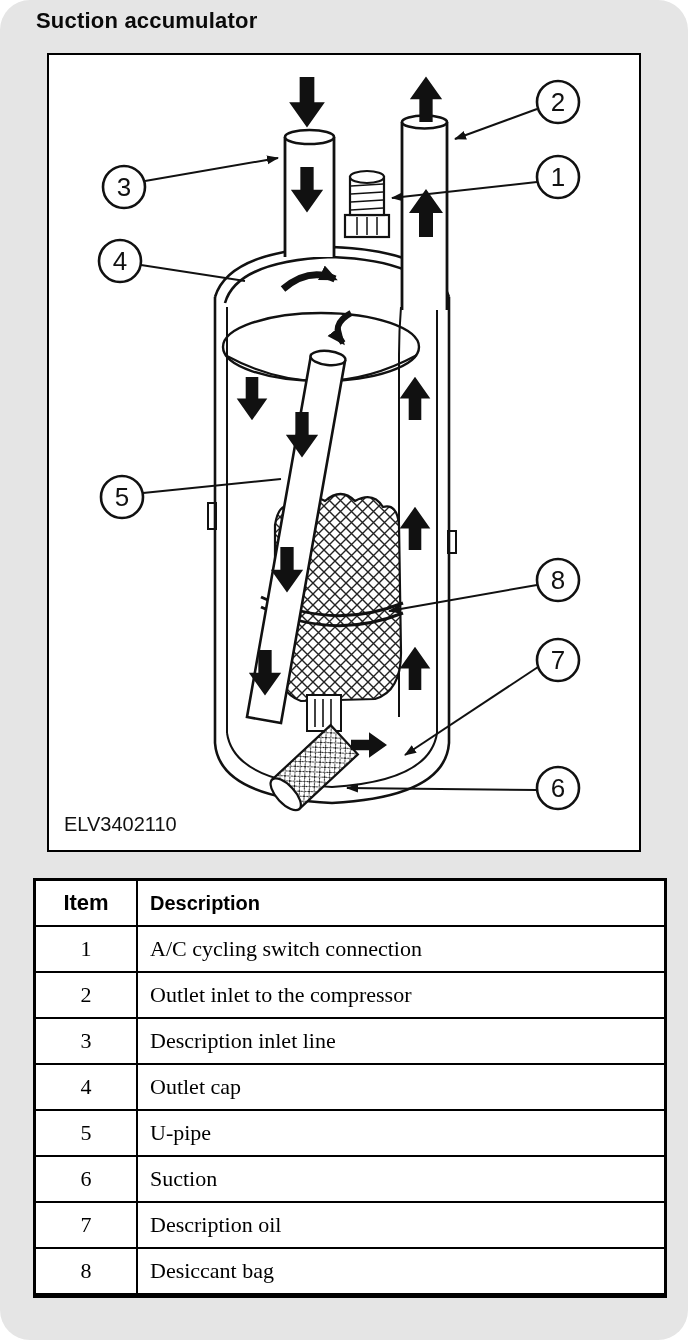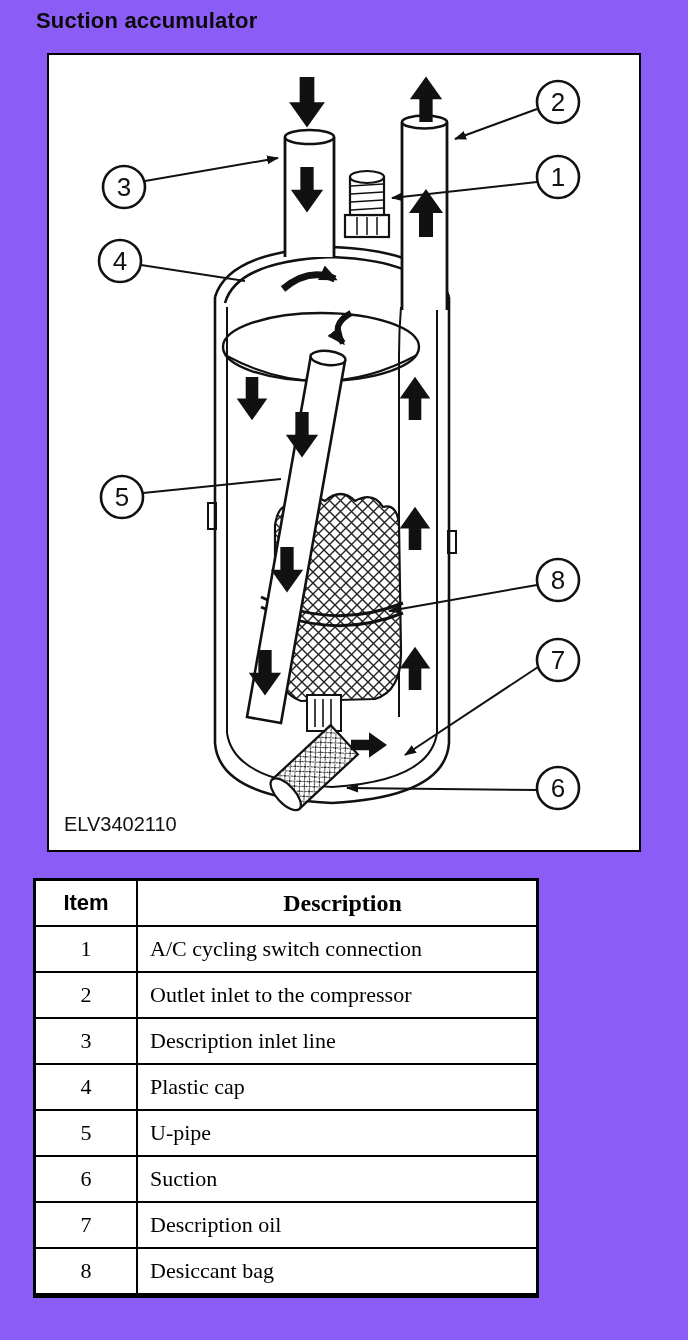--- a/index.html
+++ b/index.html
@@ -1,23 +1,23 @@
 <!DOCTYPE html>
 <html><head>
 <meta charset="utf-8">
 <style>
   html,body{margin:0;padding:0;background:#ffffff;}
-  .page{position:relative;width:688px;height:1340px;background:#8b5cf6;font-family:"Liberation Sans",sans-serif;color:#000;overflow:hidden;}
+  .page{position:relative;width:688px;height:1340px;background:#e5e5e5;font-family:"Liberation Sans",sans-serif;color:#000;overflow:hidden;border-radius:30px;}
   .page-title{position:absolute;left:36px;top:8px;font-size:22px;font-weight:bold;letter-spacing:0.2px;color:#0a0a0a;}
   .figure-box{position:absolute;left:47px;top:53px;width:590px;height:795px;border:2px solid #000;background:#fff;box-sizing:content-box;}
   .figure-box svg{display:block;width:590px;height:795px;}
-  table.parts-table{position:absolute;left:33px;top:878px;width:506px;border-collapse:collapse;border:3px solid #000;border-bottom:5px solid #000;background:#fff;padding-left:38px;}
+  table.parts-table{position:absolute;left:33px;top:878px;width:634px;border-collapse:collapse;border:3px solid #000;border-bottom:5px solid #000;background:#fff;padding-left:38px;}
   table.parts-table th, table.parts-table td{border:2px solid #000;height:42px;vertical-align:middle;}
   th.item-h{width:98px;text-align:center;font-family:"Liberation Sans",sans-serif;font-size:22px;font-weight:bold;}
-  th.desc-h{text-align:center;padding-left:12px;font-family:Liberation Serif, serif;font-size:24px;font-weight:bold;}
+  th.desc-h{text-align:left;padding-left:12px;font-family:Liberation Sans, sans-serif;font-size:20px;font-weight:bold;}
   td.item-cell{text-align:center;font-family:"Liberation Serif",serif;font-size:22px;}
   td.desc-cell{text-align:left;padding-left:12px;font-family:"Liberation Serif",serif;font-size:22px;}
   .ink{stroke:#111;fill:none;}
 </style>
 </head>
 <body>
 
 <div class="page">
 
   <div class="page-title">Suction accumulator</div>
@@ -196,21 +196,21 @@
       <tr>
         <td class="item-cell">2</td>
         <td class="desc-cell">Outlet inlet to the compressor</td>
       </tr>
       <tr>
         <td class="item-cell">3</td>
         <td class="desc-cell">Description inlet line</td>
       </tr>
       <tr>
         <td class="item-cell">4</td>
-        <td class="desc-cell">Plastic cap</td>
+        <td class="desc-cell">Outlet cap</td>
       </tr>
       <tr>
         <td class="item-cell">5</td>
         <td class="desc-cell">U-pipe</td>
       </tr>
       <tr>
         <td class="item-cell">6</td>
         <td class="desc-cell">Suction</td>
       </tr>
       <tr>

